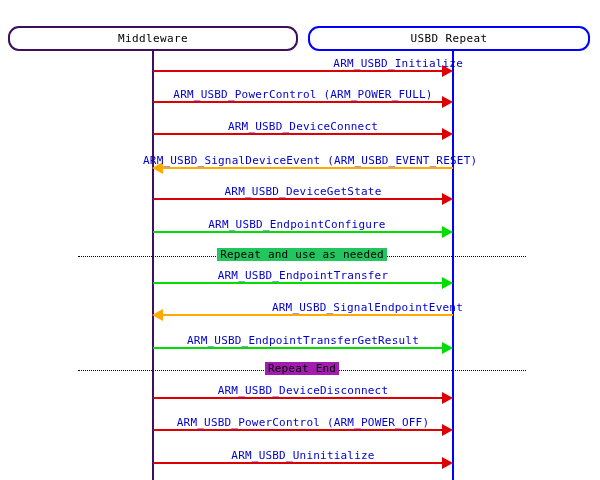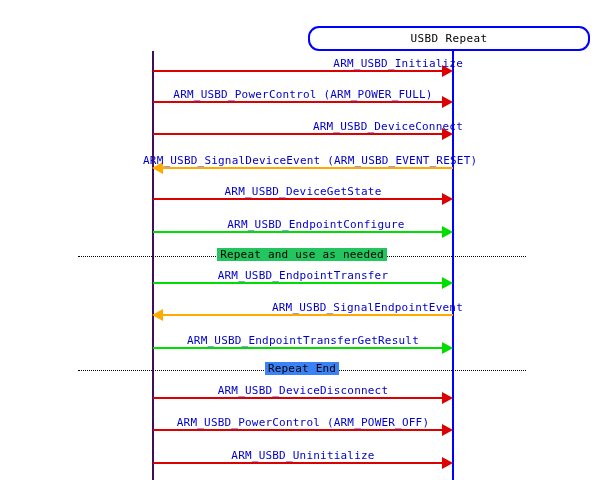--- a/index.html
+++ b/index.html
@@ -93,51 +93,51 @@
 
 <div id="diagram">
     <div class="lifeline" style="left: 152px; top: 51px; height: 429px; background: rgb(63, 15, 95);"></div>
     <div class="lifeline" style="left: 452px; top: 51px; height: 429px; background: rgb(0, 0, 255);"></div>
     <div>
       <div class="divider" style="left: 78px; top: 256px; width: 448px; border-top-color: rgb(0, 0, 0);"></div>
       <div class="divider-label" style="top: 248px; left: 0px; width: 600px; text-align: center; background: transparent;"><span style="background: #22c55e; padding: 0px 3px;">Repeat and use as needed</span></div>
     </div>
     <div>
       <div class="divider" style="left: 78px; top: 370px; width: 448px; border-top-color: rgb(0, 0, 0);"></div>
-      <div class="divider-label" style="top: 362px; left: 0px; width: 600px; text-align: center; background: transparent;"><span style="background: #3b82f6; padding: 0px 3px;">Repeat End</span></div>
+      <div class="divider-label" style="top: 362px; left: 0px; width: 600px; text-align: center; background: transparent;"><span style="background: #a21caf; padding: 0px 3px;">Repeat End</span></div>
     </div>
     <div>
       <div class="msg-line" style="background: rgb(221, 0, 0); top: 70px; left: 153px; width: 291px;"></div>
       <div class="msg-head" style="top: 65px; left: 442px; border-left: 11px solid rgb(221, 0, 0);"></div>
       <div class="msg-label" style="top: 57px; left: 143px; width: 320px; text-align: right;">ARM_USBD_Initialize</div>
     </div>
     <div>
       <div class="msg-line" style="background: rgb(221, 0, 0); top: 101px; left: 153px; width: 291px;"></div>
       <div class="msg-head" style="top: 96px; left: 442px; border-left: 11px solid rgb(221, 0, 0);"></div>
       <div class="msg-label" style="top: 88px; left: 143px; width: 320px;">ARM_USBD_PowerControl (ARM_POWER_FULL)</div>
     </div>
     <div>
       <div class="msg-line" style="background: rgb(221, 0, 0); top: 133px; left: 153px; width: 291px;"></div>
       <div class="msg-head" style="top: 128px; left: 442px; border-left: 11px solid rgb(221, 0, 0);"></div>
-      <div class="msg-label" style="top: 120px; left: 143px; width: 320px; text-align: right;">ARM_USBD_DeviceConnect</div>
+      <div class="msg-label" style="top: 120px; left: 143px; width: 320px;">ARM_USBD_DeviceConnect</div>
     </div>
     <div>
       <div class="msg-line" style="background: rgb(255, 170, 0); top: 167px; left: 162px; width: 291px;"></div>
       <div class="msg-head" style="top: 162px; left: 152px; border-right: 11px solid rgb(255, 170, 0);"></div>
       <div class="msg-label" style="top: 154px; left: 143px; width: 320px; text-align: center;">ARM_USBD_SignalDeviceEvent (ARM_USBD_EVENT_RESET)</div>
     </div>
     <div>
       <div class="msg-line" style="background: rgb(221, 0, 0); top: 198px; left: 153px; width: 291px;"></div>
       <div class="msg-head" style="top: 193px; left: 442px; border-left: 11px solid rgb(221, 0, 0);"></div>
       <div class="msg-label" style="top: 185px; left: 143px; width: 320px;">ARM_USBD_DeviceGetState</div>
     </div>
     <div>
       <div class="msg-line" style="background: rgb(0, 221, 0); top: 231px; left: 153px; width: 291px;"></div>
       <div class="msg-head" style="top: 226px; left: 442px; border-left: 11px solid rgb(0, 221, 0);"></div>
-      <div class="msg-label" style="top: 218px; left: 156px; width: 320px;">ARM_USBD_EndpointConfigure</div>
+      <div class="msg-label" style="top: 218px; left: 137px; width: 320px;">ARM_USBD_EndpointConfigure</div>
     </div>
     <div>
       <div class="msg-line" style="background: rgb(0, 221, 0); top: 282px; left: 153px; width: 291px;"></div>
       <div class="msg-head" style="top: 277px; left: 442px; border-left: 11px solid rgb(0, 221, 0);"></div>
       <div class="msg-label" style="top: 269px; left: 143px; width: 320px;">ARM_USBD_EndpointTransfer</div>
     </div>
     <div>
       <div class="msg-line" style="background: rgb(255, 170, 0); top: 314px; left: 162px; width: 291px;"></div>
       <div class="msg-head" style="top: 309px; left: 152px; border-right: 11px solid rgb(255, 170, 0);"></div>
       <div class="msg-label" style="top: 301px; left: 143px; width: 320px; text-align: right;">ARM_USBD_SignalEndpointEvent</div>
@@ -155,16 +155,19 @@
     <div>
       <div class="msg-line" style="background: rgb(221, 0, 0); top: 429px; left: 153px; width: 291px;"></div>
       <div class="msg-head" style="top: 424px; left: 442px; border-left: 11px solid rgb(221, 0, 0);"></div>
       <div class="msg-label" style="top: 416px; left: 143px; width: 320px;">ARM_USBD_PowerControl (ARM_POWER_OFF)</div>
     </div>
     <div>
       <div class="msg-line" style="background: rgb(221, 0, 0); top: 462px; left: 153px; width: 291px;"></div>
       <div class="msg-head" style="top: 457px; left: 442px; border-left: 11px solid rgb(221, 0, 0);"></div>
       <div class="msg-label" style="top: 449px; left: 143px; width: 320px;">ARM_USBD_Uninitialize</div>
     </div>
+    <div class="actor-box" style="left: 8px; top: 26px; width: 290px; height: 25px; border-color: rgb(63, 15, 95);">
+      <span class="actor-label">Middleware</span>
+    </div>
     <div class="actor-box" style="left: 308px; top: 26px; width: 282px; height: 25px; border-color: rgb(0, 0, 255);">
       <span class="actor-label">USBD Repeat</span>
     </div>
   </div>
 
 </body></html>

